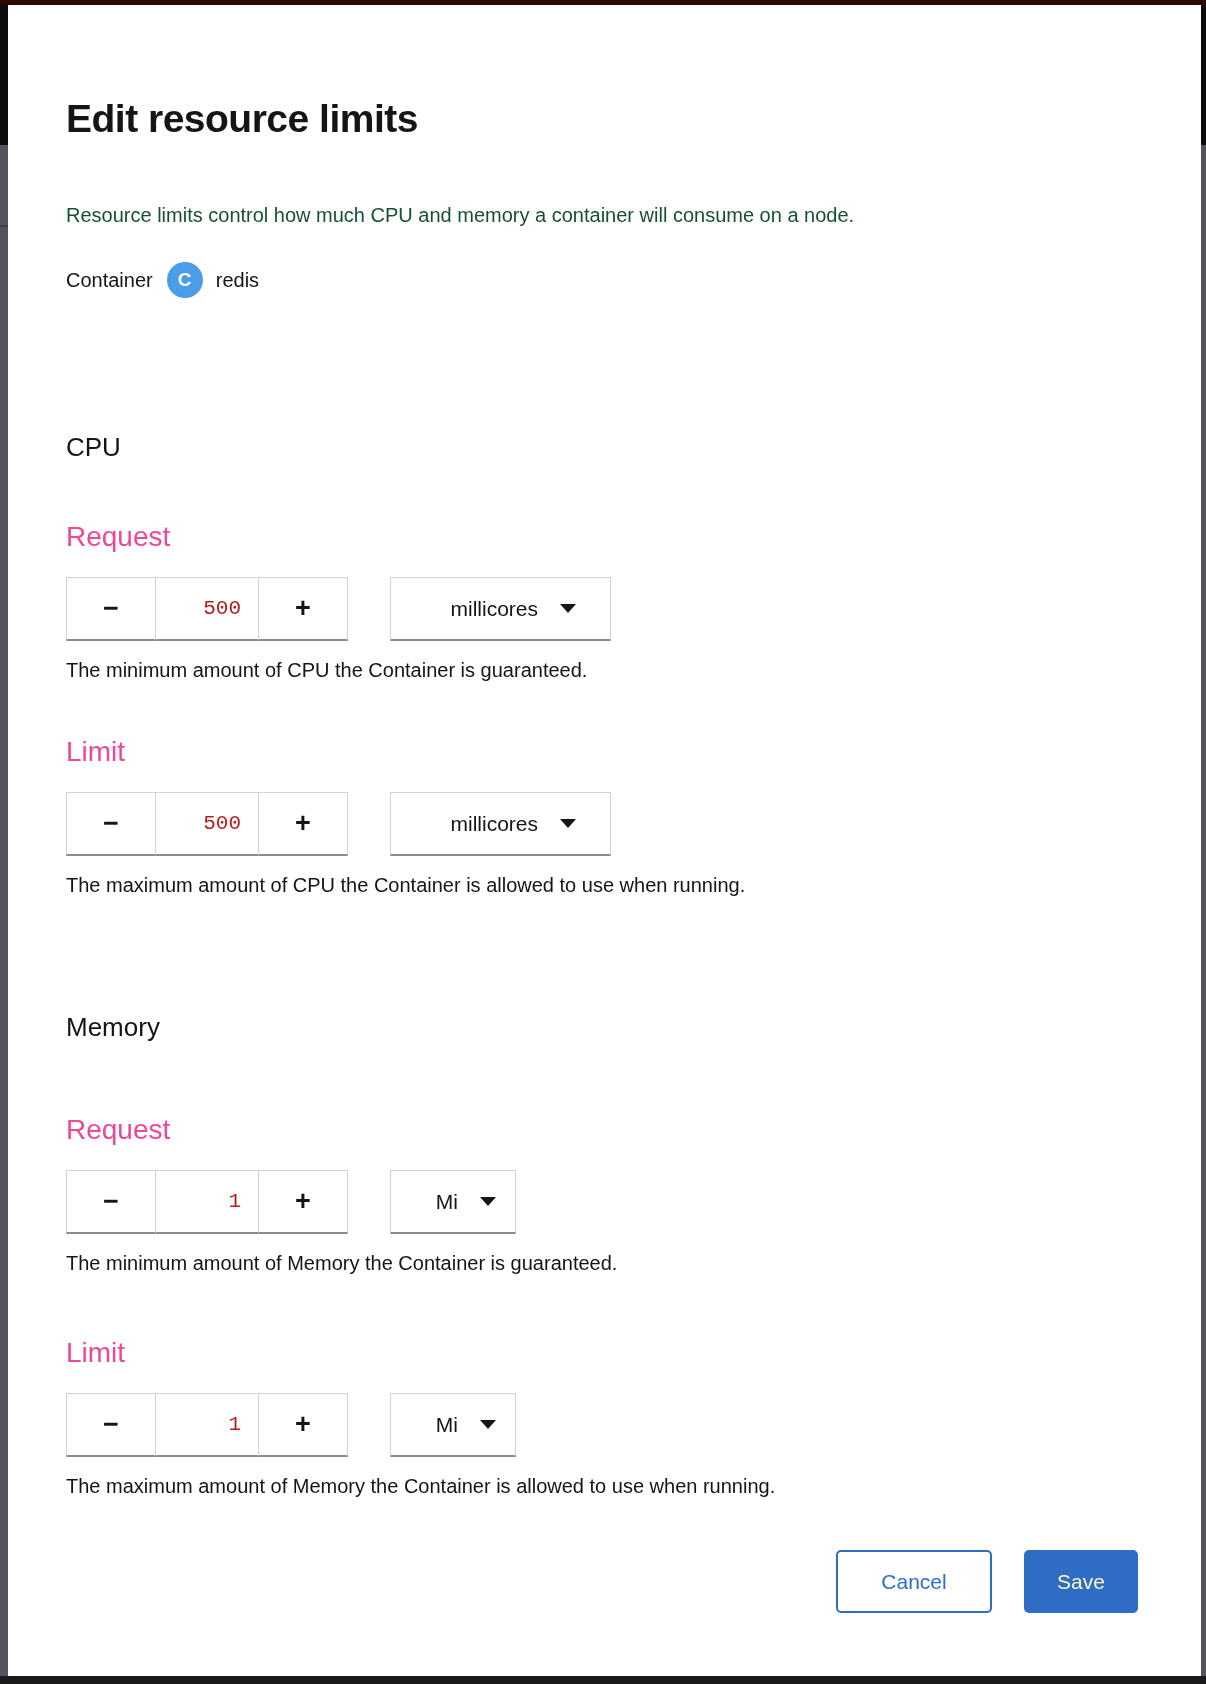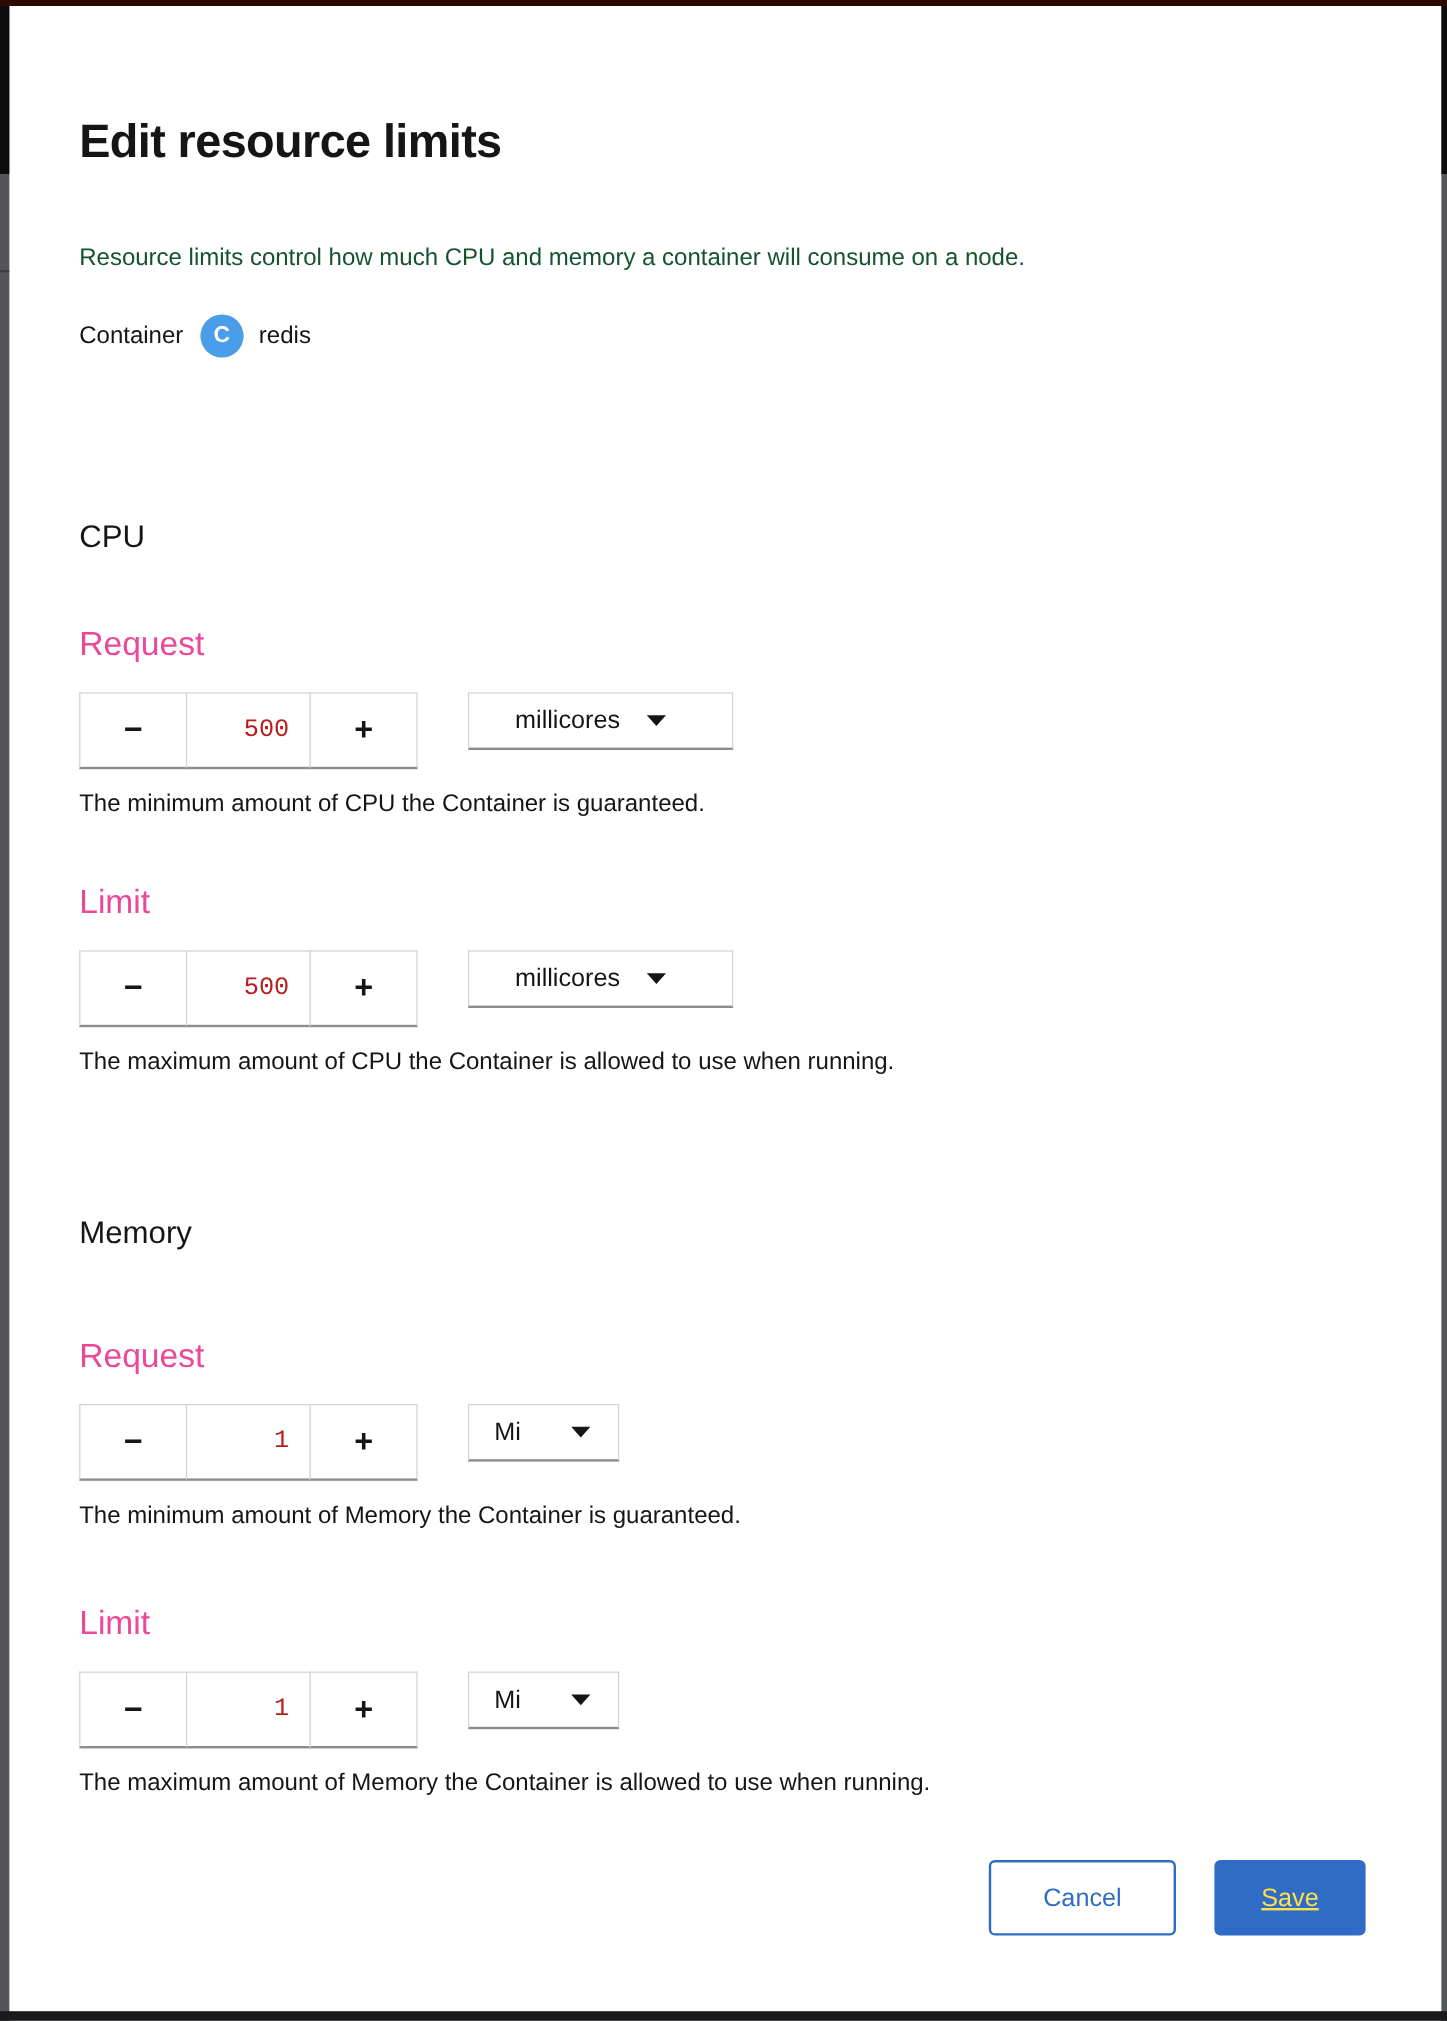--- a/index.html
+++ b/index.html
@@ -73,28 +73,28 @@
     width:90px;display:flex;align-items:center;justify-content:center;
     font-size:27px;font-weight:700;color:#151515;cursor:pointer;
     padding:0;font-family:inherit;line-height:1;
   }
   .num-btn + .num-value, .num-value + .num-btn{margin-left:-1px;}
   .num-value{
     width:104px;text-align:right;padding:0 17px 0 8px;
     font-size:21px;color:#b91c1c;font-family:Liberation Mono, monospace;outline:none;
   }
   .unit-select{
-    box-sizing:border-box;height:48px;background:#ffffff;
+    box-sizing:border-box;height:64px;background:#ffffff;
     border:1px solid #d2d2d2;border-bottom:2px solid #8a8d90;
-    display:flex;align-items:center;justify-content:center;
+    display:flex;align-items:center;justify-content:flex-end;
     padding:0 34px 0 17px;cursor:pointer;
     font-size:21px;color:#151515;
   }
   .unit-wide{width:221px;}
-  .unit-narrow{width:126px;padding-right:19px;gap:20px;}
+  .unit-narrow{width:126px;padding-right:19px;}
   .caret-down{
     width:0;height:0;margin-left:22px;
     border-left:8px solid transparent;border-right:8px solid transparent;
     border-top:9px solid #151515;
   }
   .help-text{
     margin-top:16px;font-size:20px;line-height:26px;color:#151515;
   }
 
   
@@ -104,21 +104,21 @@
   }
   .btn{
     box-sizing:border-box;height:63px;border-radius:5px;
     font-size:21px;font-family:inherit;cursor:pointer;
     display:flex;align-items:center;justify-content:center;
   }
   .btn-cancel{
     width:156px;background:#ffffff;color:#2f6cc6;border:2px solid #2f6cc6;
   }
   .btn-save{
-    width:126px;background:#2f6cc6;color:#fde047;border:none;text-decoration:underline;
+    width:114px;background:#2f6cc6;color:#fef9c3;border:none;
   }
 </style>
 </head>
 <body>
 
 <div class="edge-top"></div>
 <div class="edge-left">
   <div class="edge-black"></div>
   <div class="edge-line"></div>
 </div>

